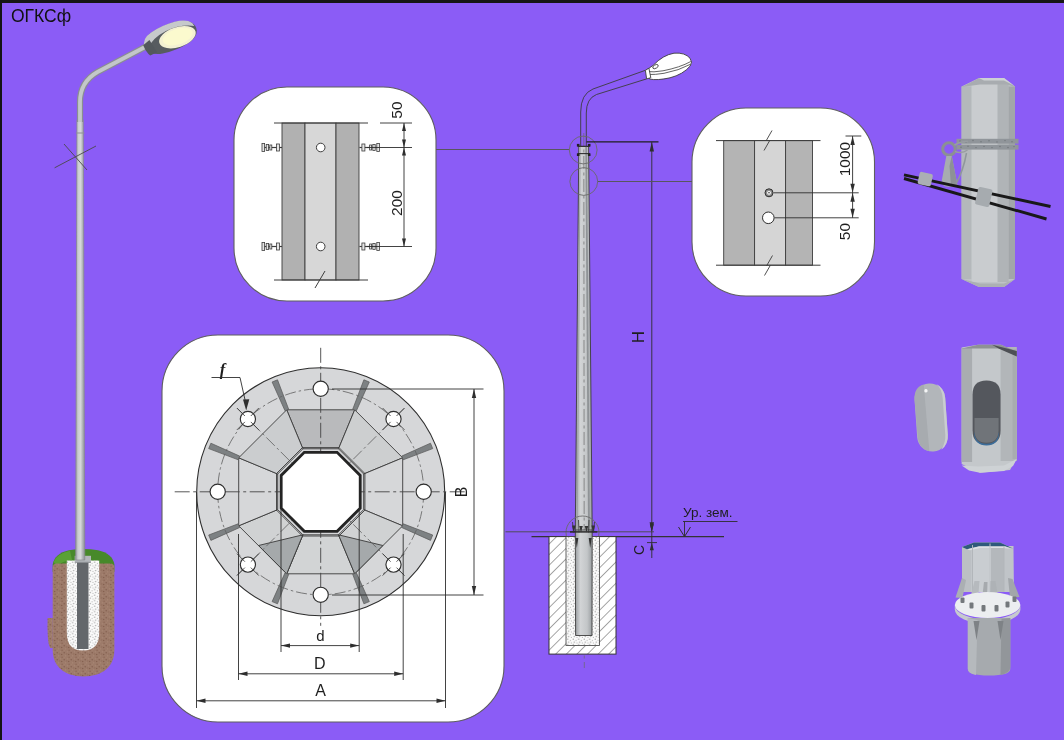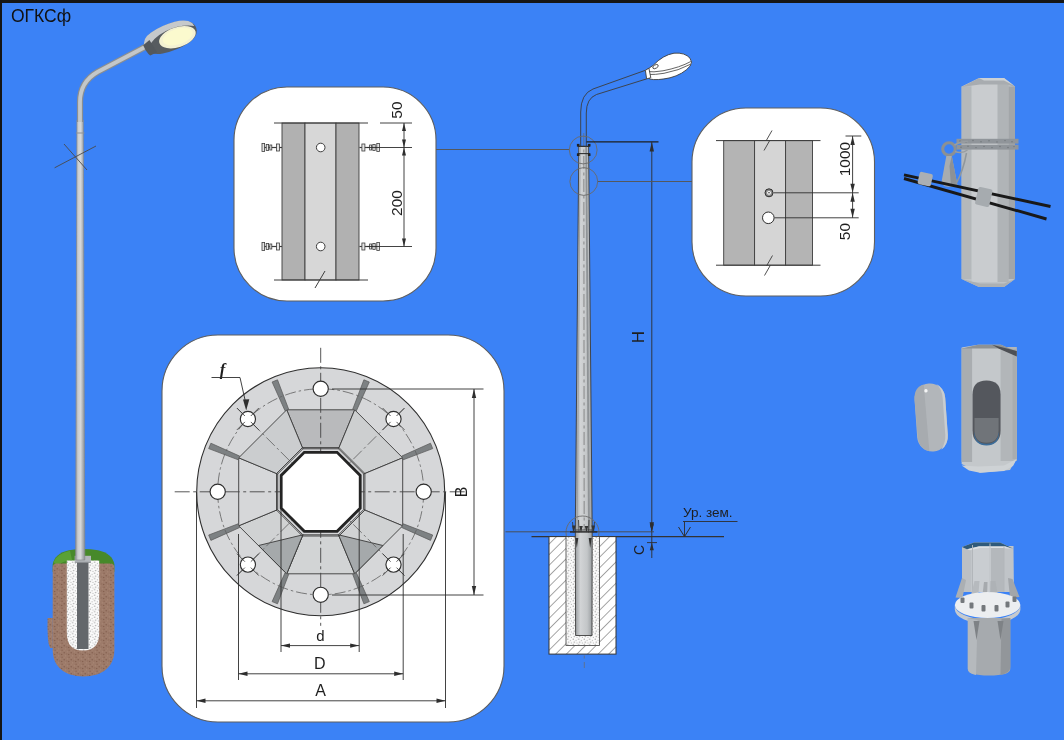--- a/index.html
+++ b/index.html
@@ -1,16 +1,16 @@
 <!DOCTYPE html>
 <html><head>
 <meta charset="utf-8">
 <style>
 html,body{margin:0;padding:0;background:#fff;}
-#page{position:relative;width:1064px;height:740px;background:#3b82f6;overflow:hidden;
+#page{position:relative;width:1064px;height:740px;background:#8b5cf6;overflow:hidden;
 font-family:"Liberation Sans", sans-serif;}
 #topbar{position:absolute;left:0;top:0;width:1064px;height:2.5px;background:#161616;}
 #leftbar{position:absolute;left:0;top:0;width:2px;height:740px;background:#141414;}
 svg{position:absolute;left:0;top:0;}
 </style>
 </head>
 <body>
 <div id="page">
 <div id="topbar"></div>
     <div id="leftbar"></div>

